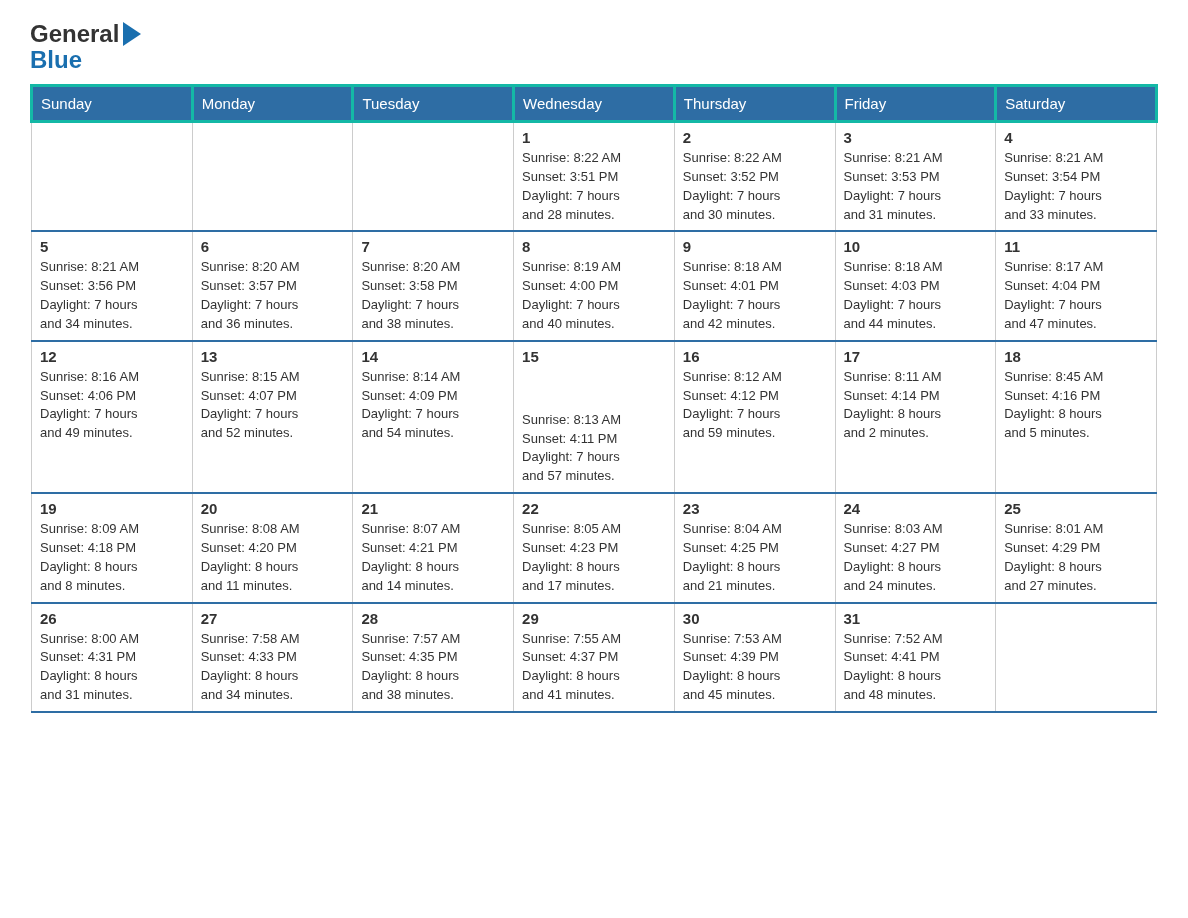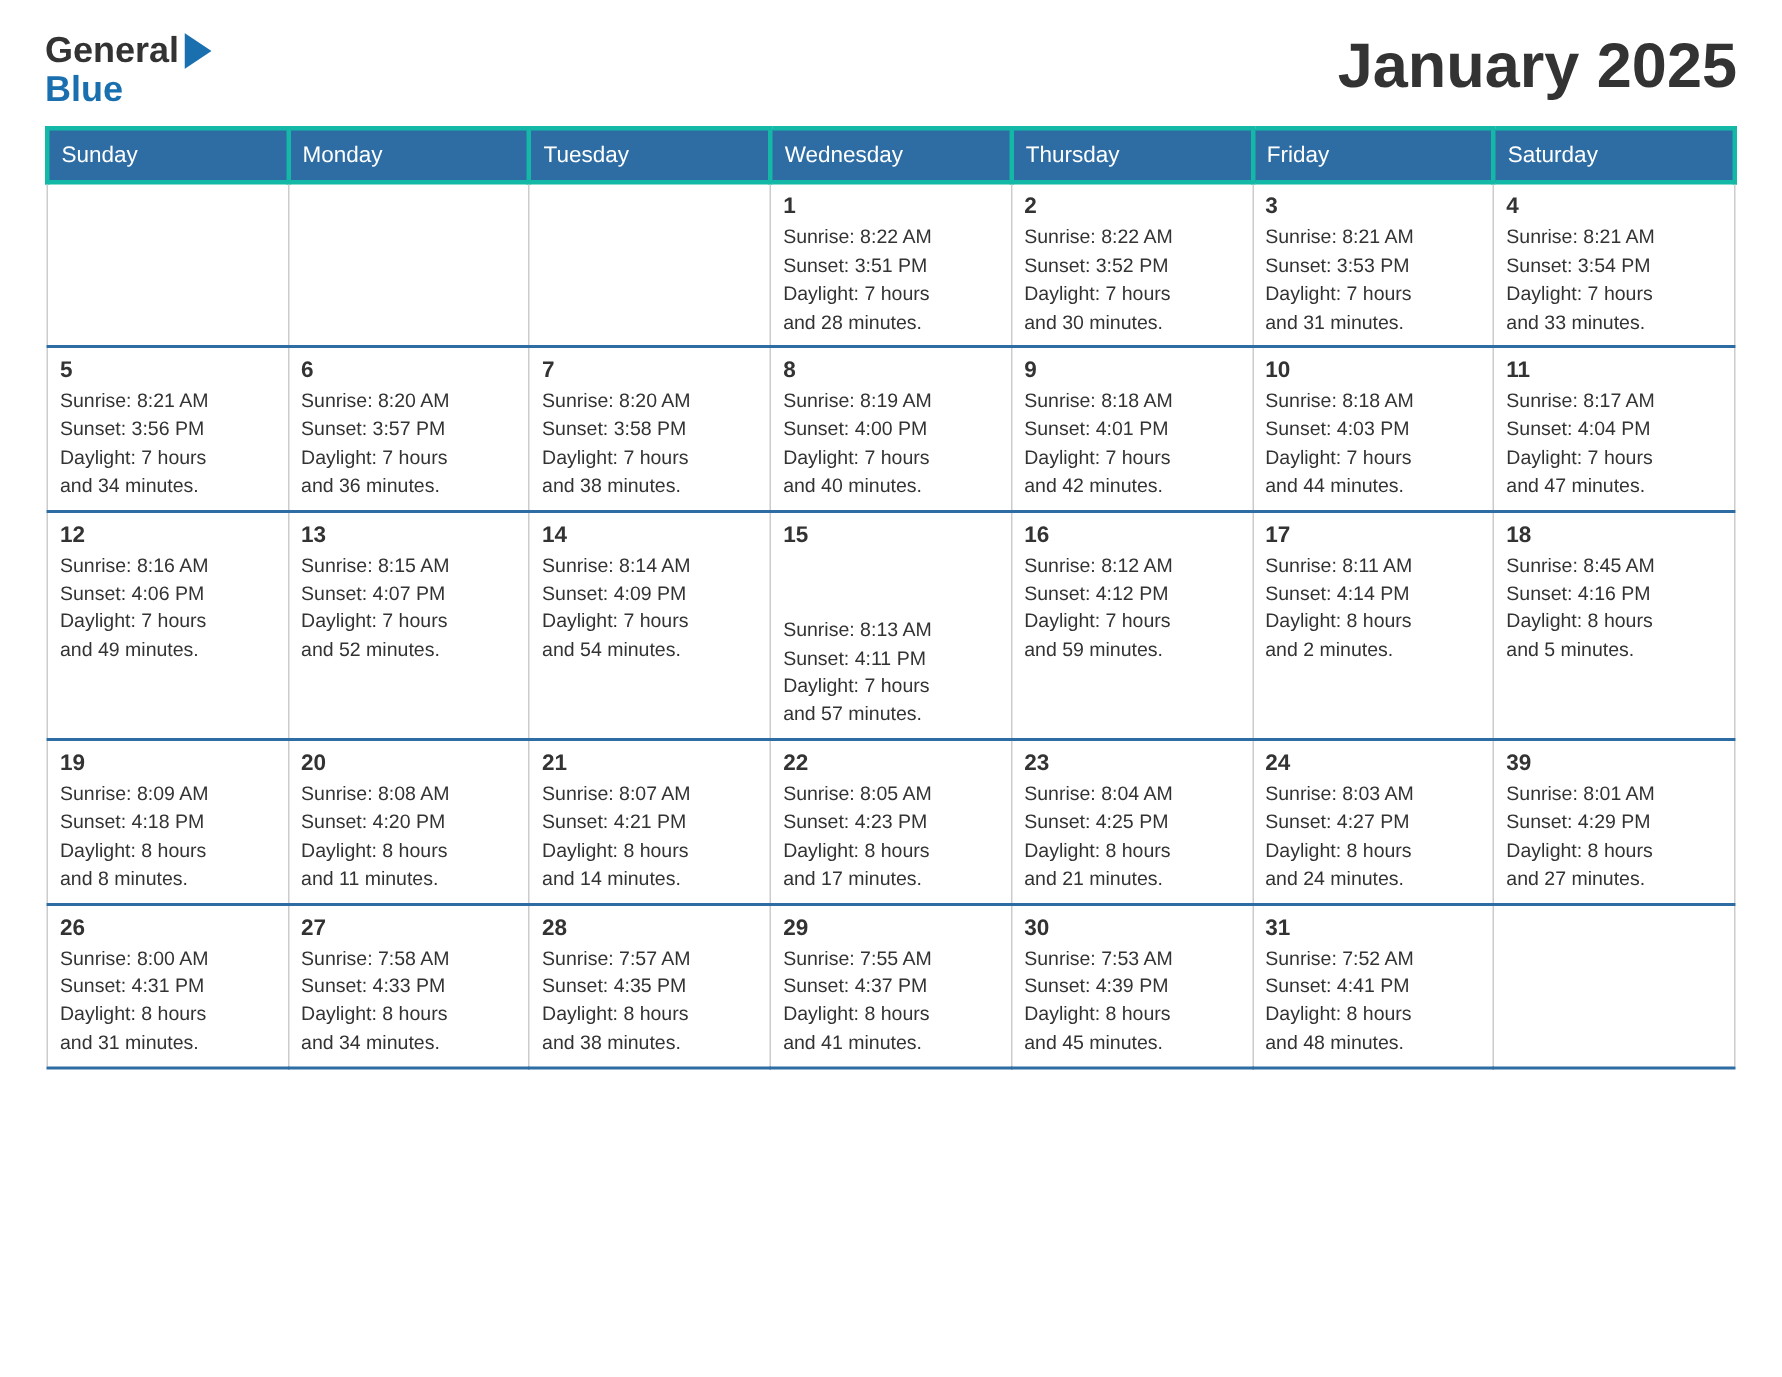--- a/index.html
+++ b/index.html
@@ -6,21 +6,21 @@
     body {
       font-family: Arial, sans-serif;
       background: #fff;
       padding: 20px 30px;
       width: 1188px;
       min-height: 918px;
     }
     .header {
       display: flex;
       justify-content: space-between;
-      align-items: flex-start;
+      align-items: center;
       margin-bottom: 10px;
     }
     .title-area {
       text-align: right;
     }
     .title-area h1 {
       font-size: 42px;
       font-weight: bold;
       color: #333;
     }
@@ -98,21 +98,20 @@
 
       <svg width="18" height="24" viewBox="0 0 18 24" style="margin-left:2px;margin-bottom:0px;">
         <polygon points="0,0 18,12 0,24" fill="#1a6faf"></polygon>
       </svg>
     </div>
     <div class="logo-line2" style="margin-top:-2px;">
       <span style="font-size:24px;font-weight:bold;color:#1a6faf;margin-left:0;">Blue</span>
     </div>
   </div>
   <div class="title-area">
-    <h1>January 2025</h1>
   </div>
 </div>
 
 <table>
   <thead>
     <tr>
     <th>Sunday</th>
         <th>Monday</th>
         <th>Tuesday</th>
         <th>Wednesday</th>
@@ -294,21 +293,21 @@
 and 21 minutes.</div>
         </td>
         <td>
           <span class="day-num">24</span>
           <div class="day-info" style="white-space: pre-line;">Sunrise: 8:03 AM
 Sunset: 4:27 PM
 Daylight: 8 hours
 and 24 minutes.</div>
         </td>
         <td>
-          <span class="day-num">39</span>
+          <span class="day-num">25</span>
           <div class="day-info" style="white-space: pre-line;">Sunrise: 8:01 AM
 Sunset: 4:29 PM
 Daylight: 8 hours
 and 27 minutes.</div>
         </td>
       </tr>
       <tr>
         <td>
           <span class="day-num">26</span>
           <div class="day-info" style="white-space: pre-line;">Sunrise: 8:00 AM

